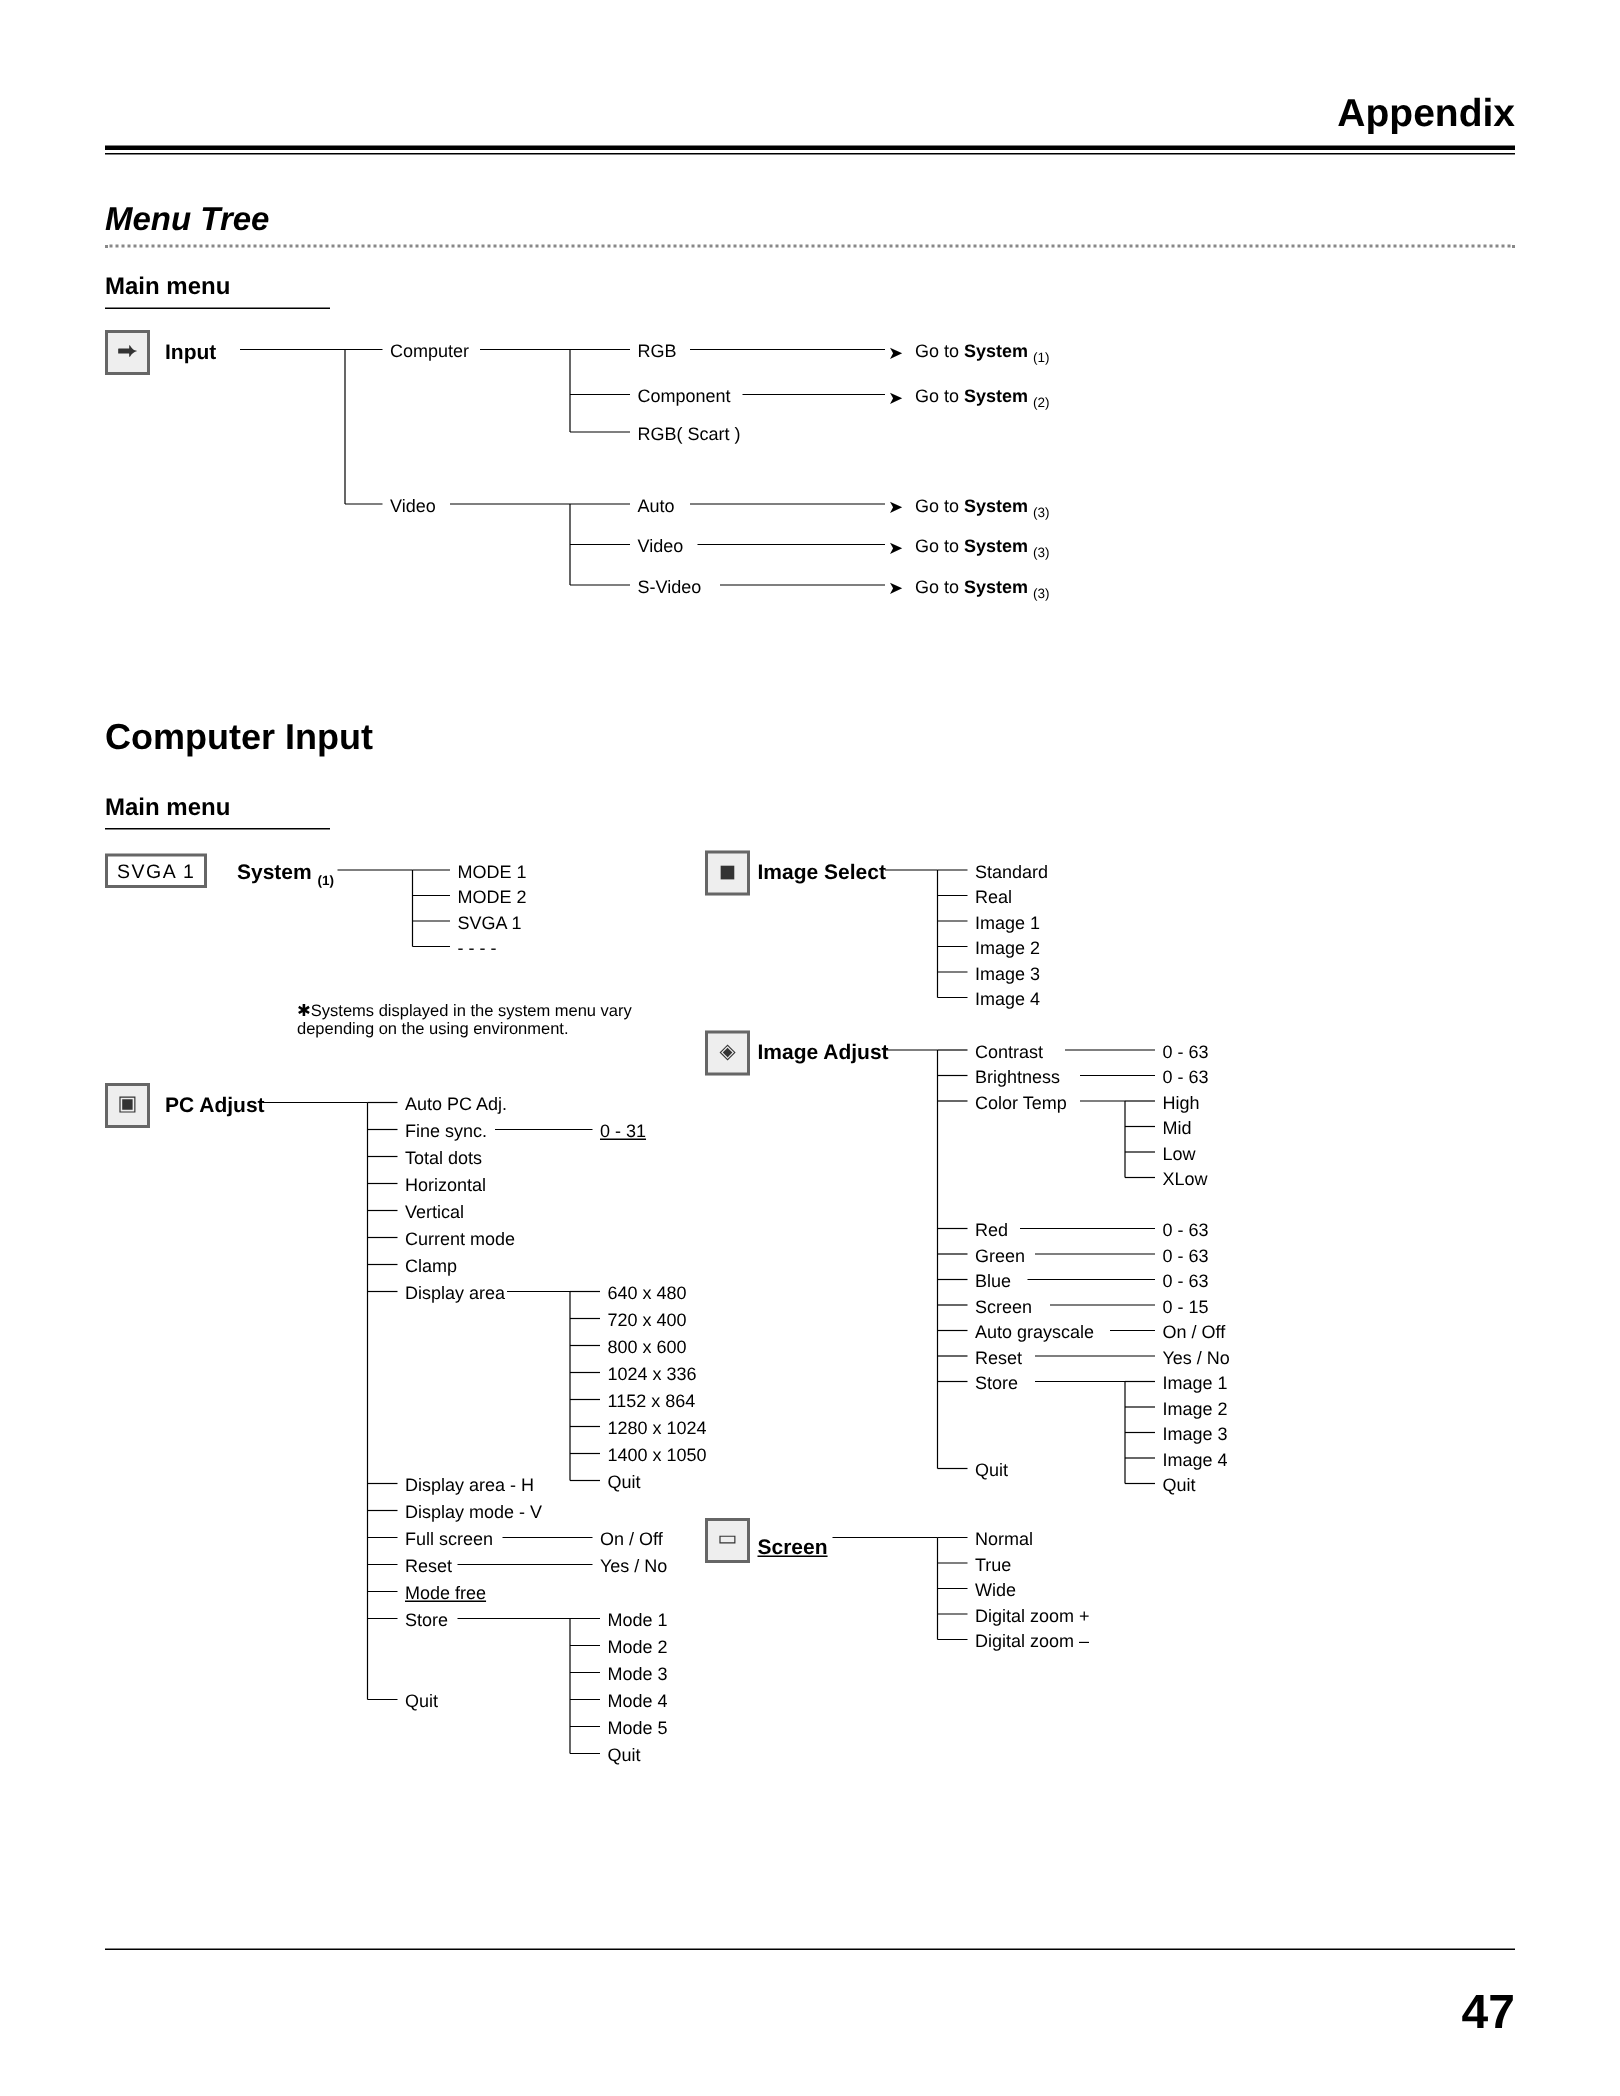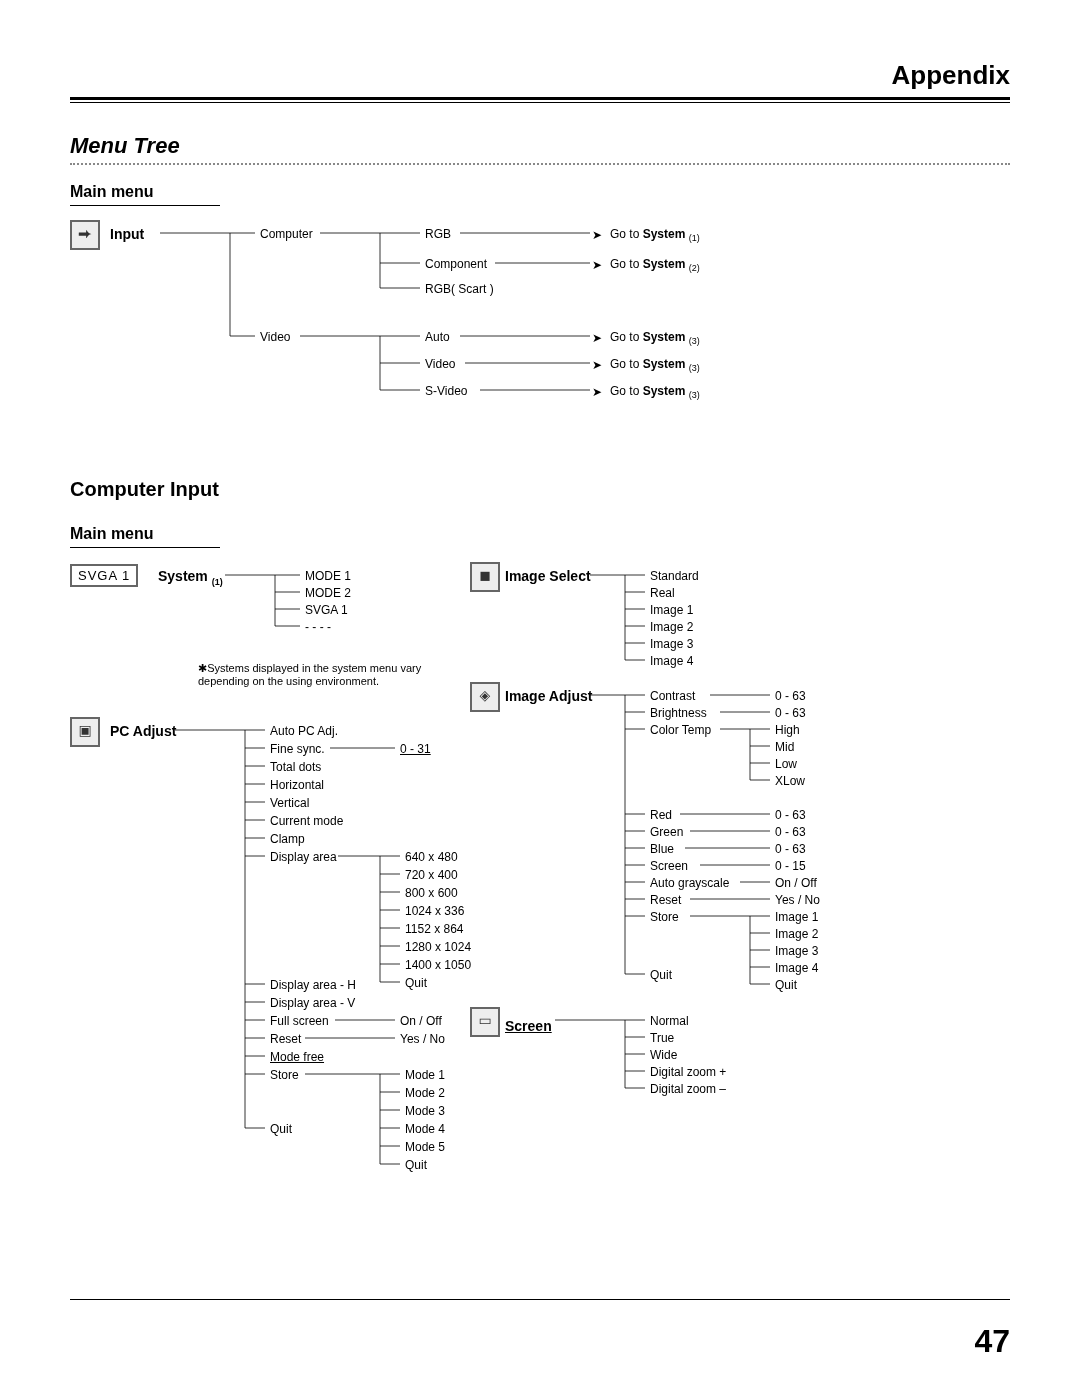--- a/index.html
+++ b/index.html
@@ -47,21 +47,21 @@
     margin: 8px 0 4px 0;
   }
   .sub-rule {
     border: 0;
     border-top: 1px solid #000;
     width: 150px;
     margin: 0 0 12px 0;
   }
   .section-title-large {
     font-weight: bold;
-    font-size: 20px;
+    font-size: 24px;
     margin: 40px 0 0 0;
   }
   .tree-area {
     position: relative;
     font-size: 12px;
   }
   .icon-box {
     display: inline-block;
     width: 26px;
     height: 26px;
@@ -308,21 +308,21 @@
     <span class="node-label" style="left:200px;top:290px;">Display area</span>
     <span class="node-label" style="left:335px;top:290px;">640 x 480</span>
     <span class="node-label" style="left:335px;top:308px;">720 x 400</span>
     <span class="node-label" style="left:335px;top:326px;text-align:right;">800 x 600</span>
     <span class="node-label" style="left:335px;top:344px;">1024 x 336</span>
     <span class="node-label" style="left:335px;top:362px;">1152 x 864</span>
     <span class="node-label" style="left:335px;top:380px;">1280 x 1024</span>
     <span class="node-label" style="left:335px;top:398px;">1400 x 1050</span>
     <span class="node-label" style="left:335px;top:416px;">Quit</span>
     <span class="node-label" style="left:200px;top:418px;">Display area - H</span>
-    <span class="node-label" style="left:200px;top:436px;">Display area - V</span>
+    <span class="node-label" style="left:200px;top:436px;">Display mode - V</span>
     <span class="node-label" style="left:200px;top:454px;">Full screen</span>
     <span class="node-label" style="left:330px;top:454px;">On / Off</span>
     <span class="node-label" style="left:200px;top:472px;">Reset</span>
     <span class="node-label" style="left:330px;top:472px;">Yes / No</span>
     <span class="node-label" style="left:200px;top:490px;text-decoration:underline;">Mode free</span>
     <span class="node-label" style="left:200px;top:508px;">Store</span>
     <span class="node-label" style="left:335px;top:508px;">Mode 1</span>
     <span class="node-label" style="left:335px;top:526px;">Mode 2</span>
     <span class="node-label" style="left:335px;top:544px;">Mode 3</span>
     <span class="node-label" style="left:335px;top:562px;">Mode 4</span>

